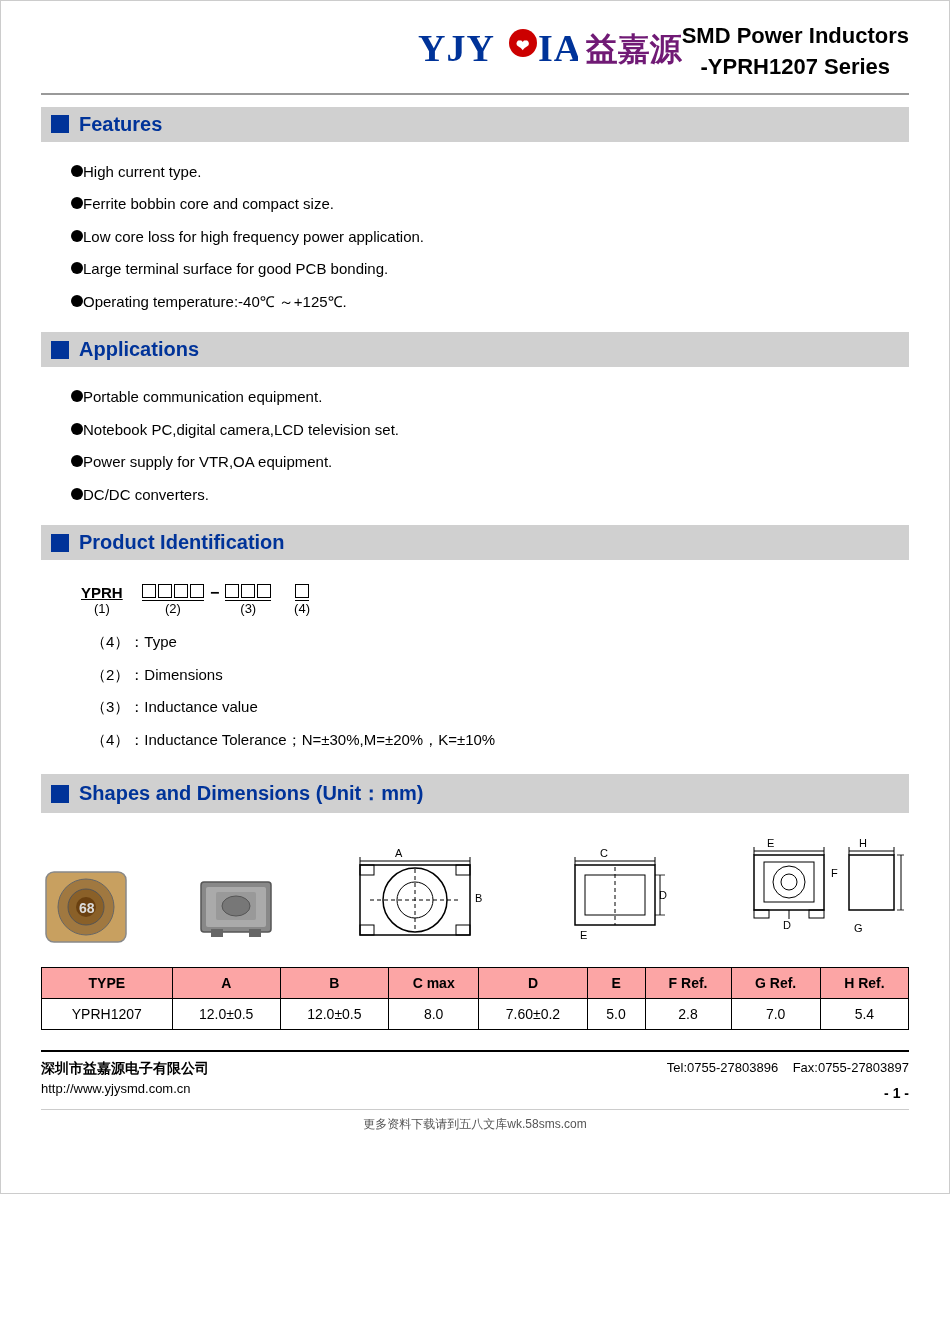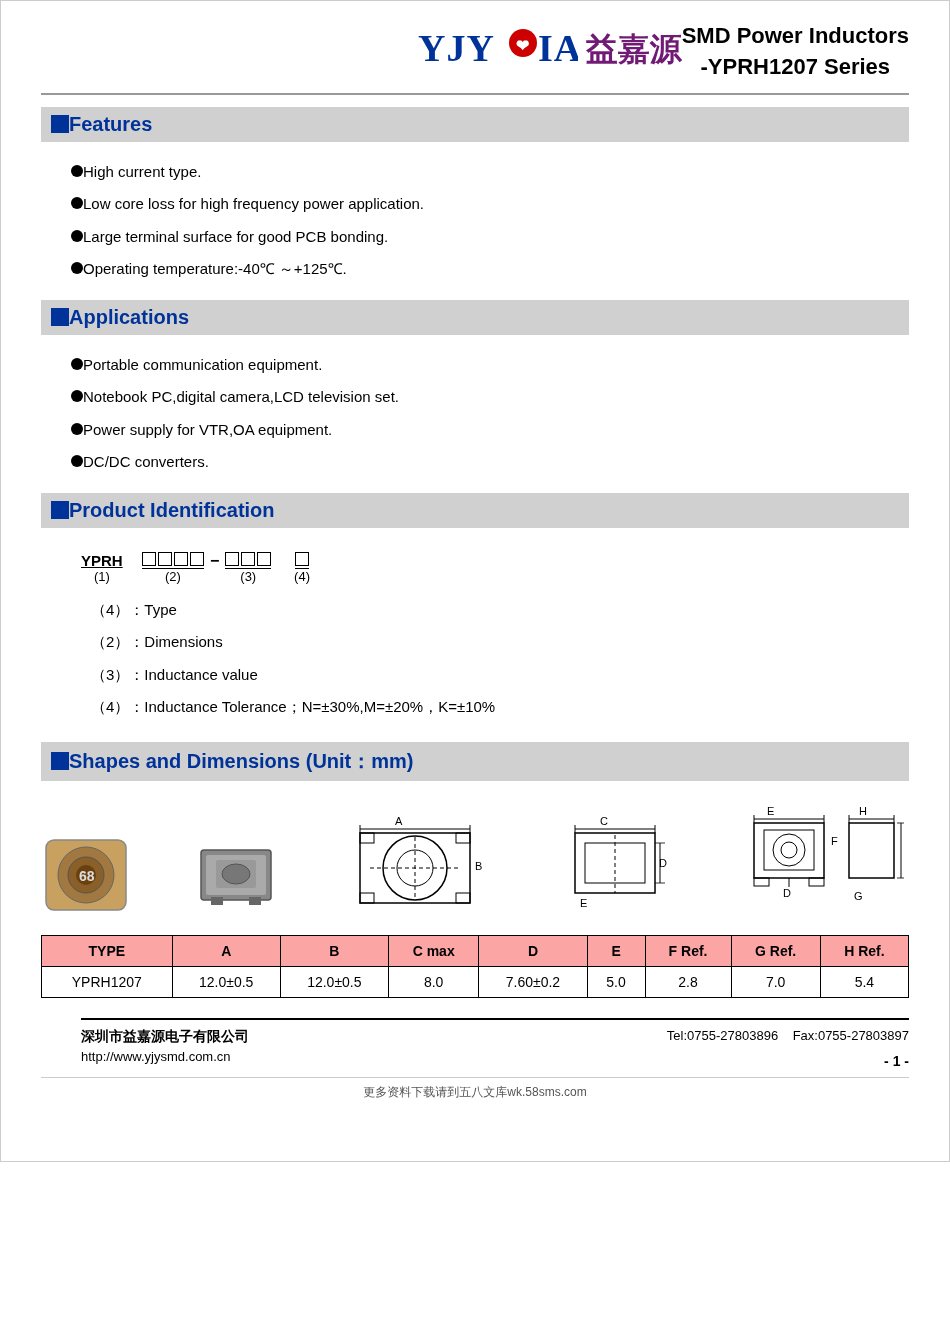--- a/index.html
+++ b/index.html
@@ -49,21 +49,21 @@
       font-weight: bold;
       line-height: 1.4;
       color: #000;
     }
     
     .section-header {
       background: #d0d0d0;
       padding: 6px 10px;
       display: flex;
       align-items: center;
-      gap: 0;
+      gap: 10px;
       margin-bottom: 14px;
       margin-top: 4px;
     }
     .section-header .square-icon {
       width: 18px;
       height: 18px;
       background: #003399;
       display: inline-block;
       flex-shrink: 0;
     }
@@ -122,21 +122,20 @@
     }
     
     .footer {
       border-top: 2px solid #000;
       padding-top: 8px;
       margin-top: 20px;
       display: flex;
       justify-content: space-between;
       align-items: flex-start;
       font-size: 13px;
-      margin-left: 40px;
     }
     .footer-left {
       display: flex;
       flex-direction: column;
       gap: 3px;
     }
     .footer-company {
       font-weight: bold;
       font-size: 14px;
     }
@@ -195,20 +194,24 @@
   </div>
 
   <div class="section-header">
     <span class="square-icon"></span>
     <span class="section-title">Features</span>
   </div>
   <ul class="bullet-list">
     <li>
         <span class="bullet-dot"></span>
         <span>High current type.</span>
+      </li>
+    <li>
+        <span class="bullet-dot"></span>
+        <span>Ferrite bobbin core and compact size.</span>
       </li>
     <li>
         <span class="bullet-dot"></span>
         <span>Low core loss for high frequency power application.</span>
       </li>
     <li>
         <span class="bullet-dot"></span>
         <span>Large terminal surface for good PCB bonding.</span>
       </li>
     <li>

